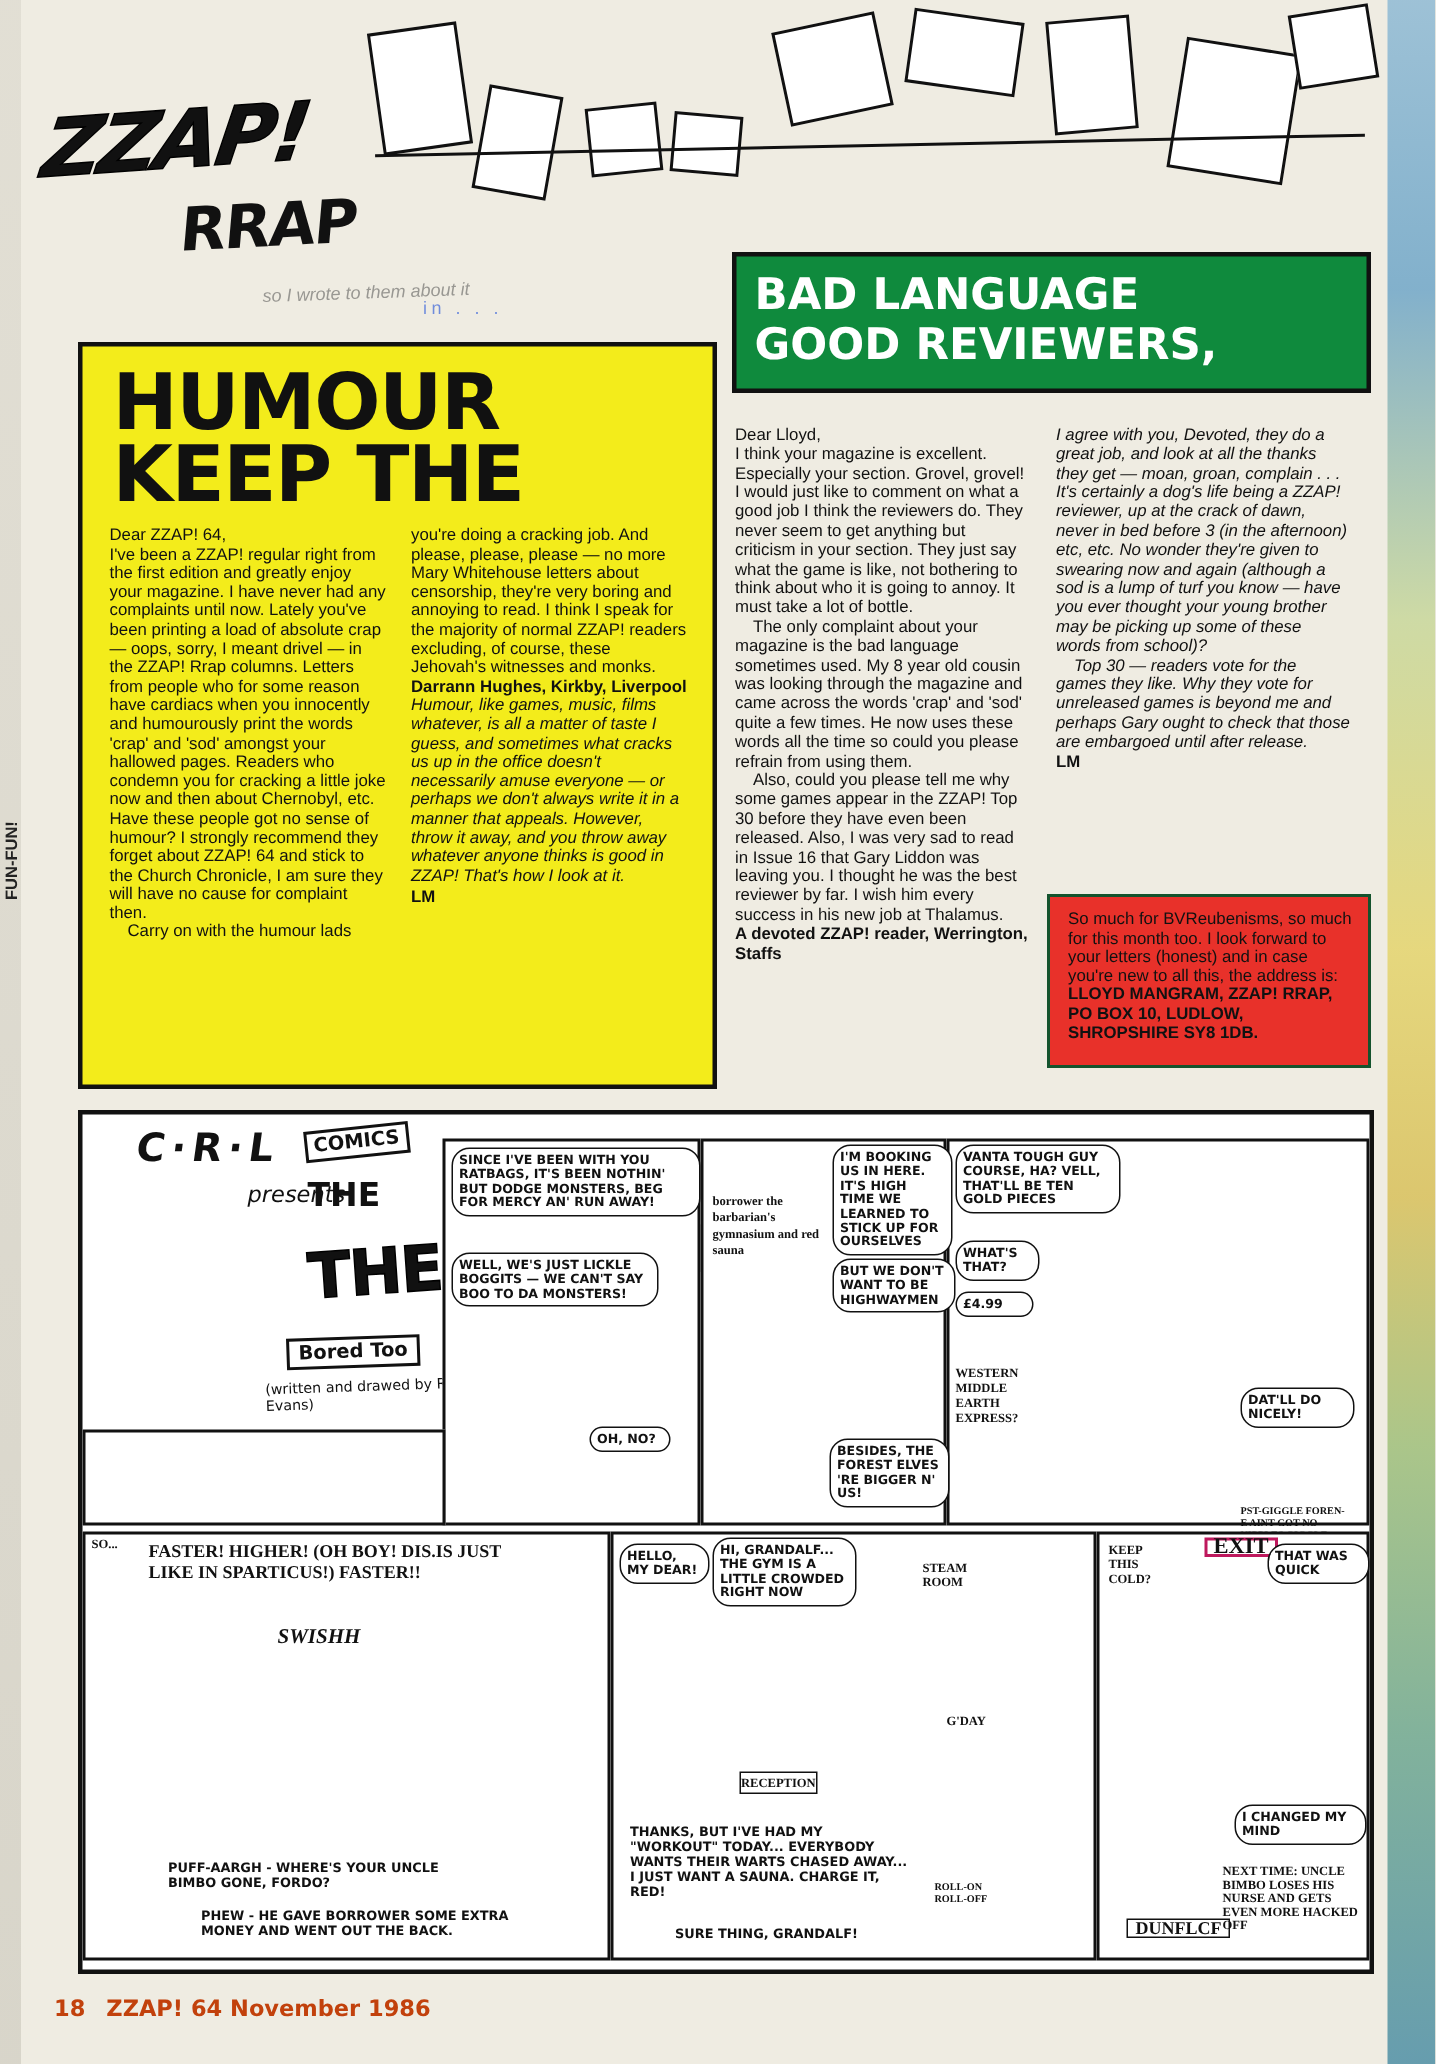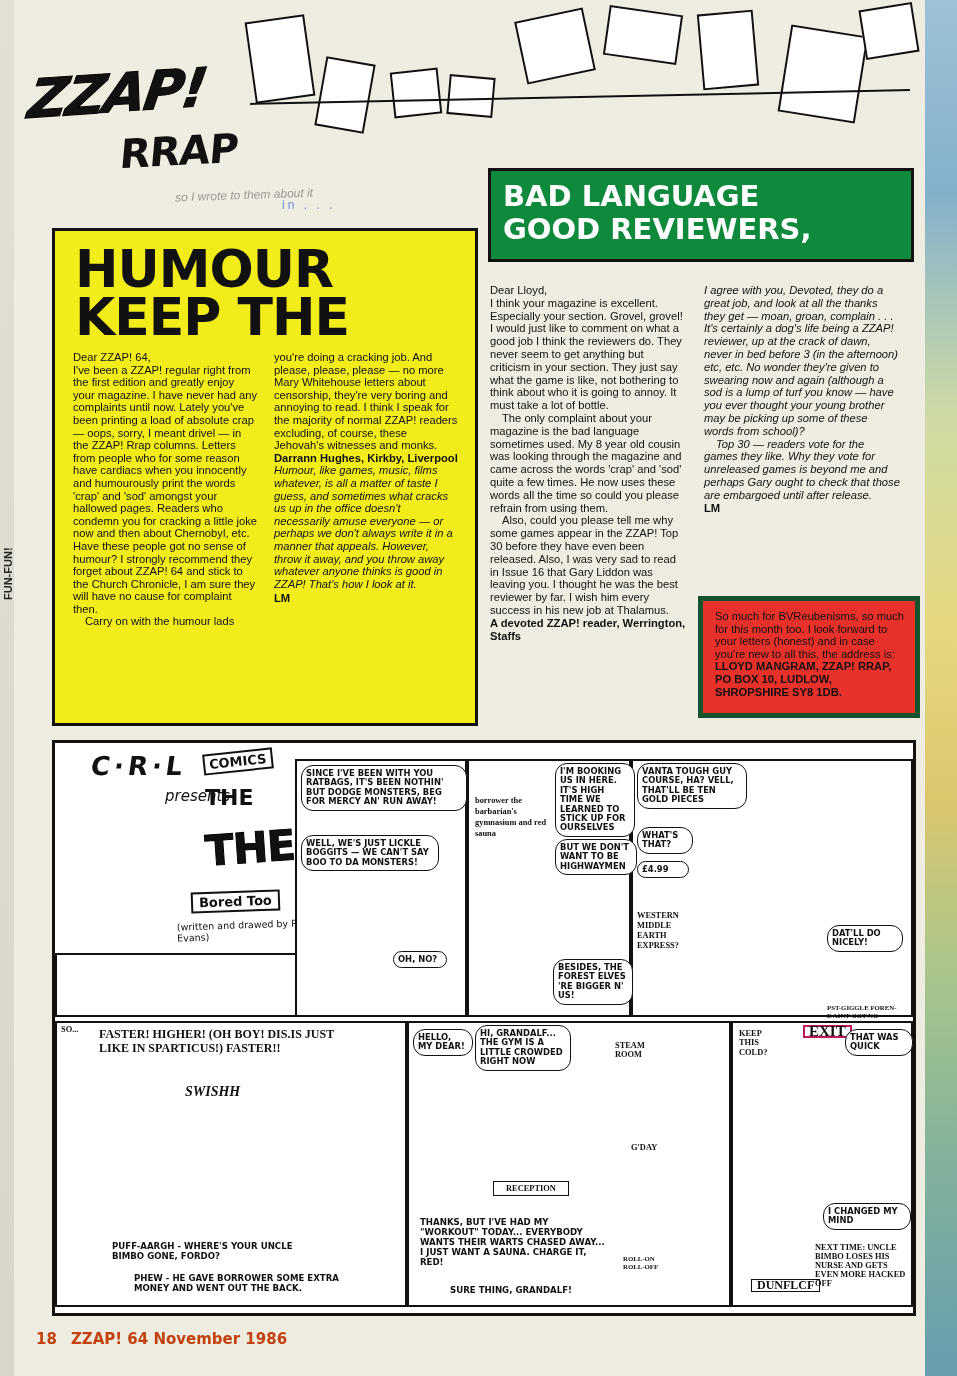--- a/index.html
+++ b/index.html
@@ -92,21 +92,21 @@
 
   
   #rtext{position:absolute;left:490px;top:284px;width:420px;display:flex;gap:18px;}
   .rcol{width:196px;font-size:11.2px;line-height:12.8px;color:#111;}
   .rcol.italic{font-style:italic;}
   .rcol p{margin:0;}
 
   
   #redbox{
     position:absolute;left:698px;top:596px;width:212px;height:112px;
-    background:#e8312a;border:5px solid #14532d;
+    background:#e8312a;border:2px solid #14532d;
   }
   #redbox .rtxt{
     padding:9px 10px 0 12px;font-size:11.2px;line-height:12.6px;color:#111;font-weight:bold;
   }
   #redbox .rtxt .norm{font-weight:normal;}
 
   
   #comic{
     position:absolute;left:52px;top:740px;width:858px;height:570px;
     background:#fff;border:3px solid #111;
@@ -273,21 +273,21 @@
 
     <div class="plain" style="left:6px;top:282px;">SO...</div>
     <div class="plain" style="left:44px;top:284px;width:254px;font-size:12px;line-height:14px;">FASTER! HIGHER! (OH BOY! DIS.IS JUST LIKE IN SPARTICUS!) FASTER!!</div>
     <div class="plain" style="left:130px;top:344px;font-size:14px;font-style:italic;">SWISHH</div>
     <div class="caption" style="left:52px;top:494px;width:200px;border:none;">PUFF-AARGH - WHERE'S YOUR UNCLE BIMBO GONE, FORDO?</div>
     <div class="caption" style="left:74px;top:526px;width:240px;border:none;">PHEW - HE GAVE BORROWER SOME EXTRA MONEY AND WENT OUT THE BACK.</div>
 
     <div class="bubble" style="left:358px;top:286px;width:50px;">HELLO, MY DEAR!</div>
     <div class="bubble" style="left:420px;top:282px;width:86px;">HI, GRANDALF... THE GYM IS A LITTLE CROWDED RIGHT NOW</div>
     <div class="plain" style="left:560px;top:298px;width:44px;">STEAM ROOM</div>
-    <div class="plain" style="left:438px;top:438px;border:1.5px solid #111;padding:2px 12px;">RECEPTION</div>
+    <div class="plain" style="left:438px;top:438px;border:1.5px solid #111;padding:2px 0;">RECEPTION</div>
     <div class="caption" style="left:360px;top:470px;width:186px;border:none;">THANKS, BUT I'VE HAD MY "WORKOUT" TODAY... EVERYBODY WANTS THEIR WARTS CHASED AWAY... I JUST WANT A SAUNA. CHARGE IT, RED!</div>
     <div class="caption" style="left:390px;top:538px;width:178px;border:none;">SURE THING, GRANDALF!</div>
     <div class="plain" style="left:576px;top:400px;">G'DAY</div>
     <div class="plain" style="left:568px;top:512px;width:44px;font-size:6.8px;line-height:8px;">ROLL-ON ROLL-OFF</div>
 
     <div class="plain" style="left:684px;top:286px;width:44px;">KEEP THIS COLD?</div>
     <div class="plain" style="left:748px;top:282px;font-size:15px;border:2px solid #be185d;padding:0 4px;">EXIT</div>
     <div class="bubble" style="left:790px;top:286px;width:58px;">THAT WAS QUICK</div>
     <div class="bubble" style="left:768px;top:460px;width:78px;">I CHANGED MY MIND</div>
     <div class="plain" style="left:760px;top:500px;width:92px;line-height:9px;">NEXT TIME: UNCLE BIMBO LOSES HIS NURSE AND GETS EVEN MORE HACKED OFF</div>

